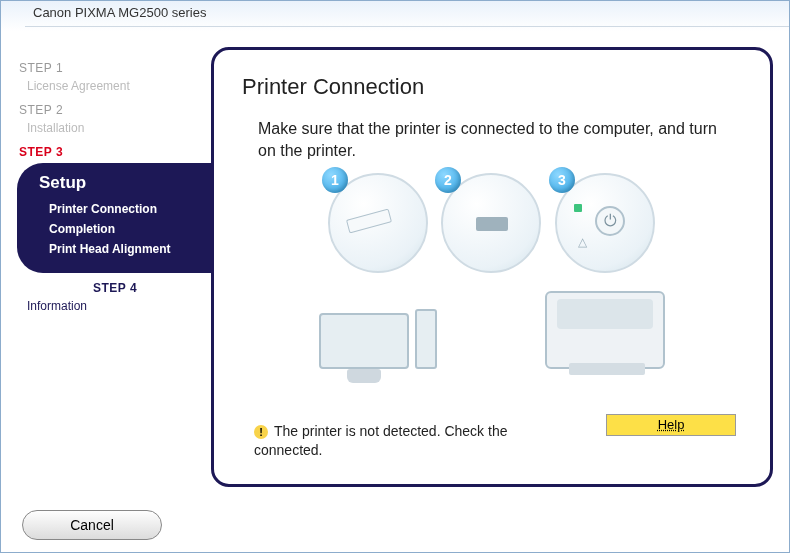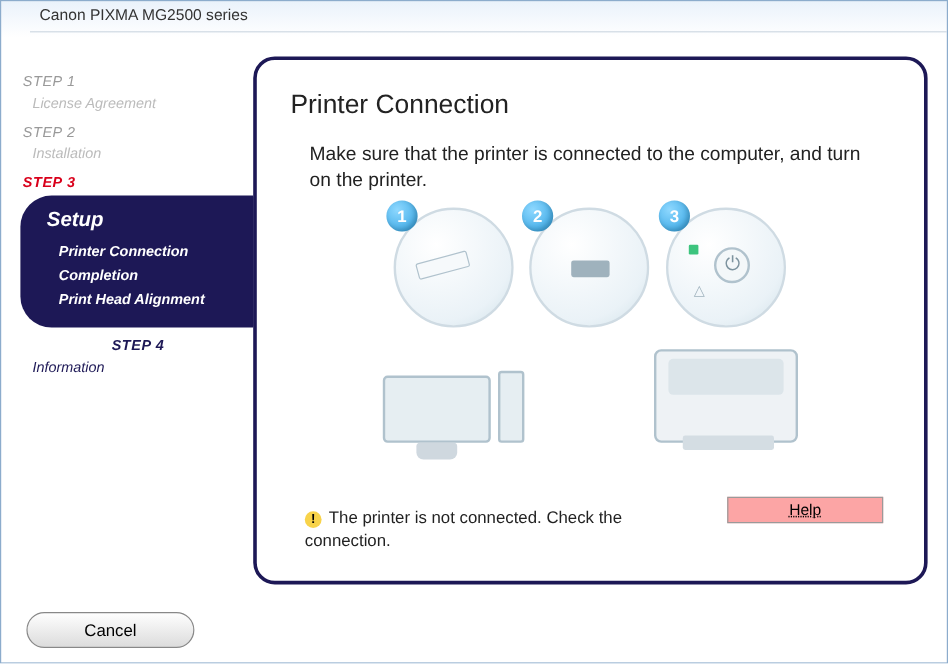--- a/index.html
+++ b/index.html
@@ -1,20 +1,20 @@
 <!DOCTYPE html>
 <html><head>
 <meta charset="utf-8">
 <style>
   * { box-sizing: border-box; margin: 0; padding: 0; font-family: Arial, sans-serif; }
   body { width: 790px; height: 553px; background: #fff; overflow: hidden; }
   .window { width: 790px; height: 553px; border: 1px solid #8caccc; background: linear-gradient(to bottom, #eaf2fb 0%, #ffffff 30px); display: flex; flex-direction: column; }
   .titlebar { height: 26px; padding: 4px 8px; color: #333; font-size: 13px; border-bottom: 1px solid #cfd9e3; margin-left: 24px; }
   .body { flex: 1; display: flex; padding: 20px 16px 10px 10px; }
-  .sidebar { width: 200px; padding-top: 6px; font-style: italic; }
+  .sidebar { width: 200px; padding-top: 6px; }
   .step-label { color: #999; font-size: 12px; letter-spacing: 0.5px; margin: 8px 0 4px 8px; }
   .step-name { color: #bbb; font-size: 12px; margin: 0 0 10px 16px; }
   .step-active .step-label, .step-label.active { color: #d9001b; font-weight: bold; }
   .setup-bubble { background: #1d1856; color: #fff; border-radius: 26px 0 0 26px; padding: 10px 16px 14px 22px; margin: 4px 0 6px 6px; position: relative; }
   .setup-bubble::after { content:''; position:absolute; right:-22px; top:0; width:22px; height:100%; background:#1d1856; clip-path: polygon(0 0, 100% 50%, 0 100%); }
   .setup-title { font-size: 17px; font-weight: bold; margin-bottom: 6px; }
   .setup-item { font-size: 12px; font-weight: bold; padding: 3px 0 3px 10px; }
   .step-future .step-label { color: #1d1856; font-weight: bold; text-align: center; }
   .step-future .step-name { color: #1d1856; }
   .main { flex: 1; position: relative; }
@@ -32,21 +32,21 @@
   .tower { width:22px; height:60px; background:#e6eef2; border:2px solid #b0c2cd; border-radius:3px; margin-left:6px; }
   .printer { width:120px; height:78px; background:#eef2f5; border:2px solid #b0c2cd; border-radius:6px; position:relative; }
   .printer::before { content:''; position:absolute; left:10px; right:10px; top:6px; height:30px; background:#dce5ea; border-radius:4px; }
   .printer::after { content:''; position:absolute; bottom:-8px; left:22px; width:76px; height:12px; background:#d4dde3; border-radius:2px; }
   .usb-plug { width:44px; height:14px; background:#f6f9fb; border:1px solid #b0c2cd; border-radius:2px; position:absolute; top:40%; left:18%; transform:rotate(-15deg); }
   .port { width:32px; height:14px; background:#9fb2bd; border-radius:2px; position:absolute; top:44%; left:34%; }
   .powerbtn { width:30px; height:30px; border-radius:50%; background:#f3f7f9; border:2px solid #b0c2cd; position:absolute; top:32%; left:40%; display:flex; align-items:center; justify-content:center; color:#7d939f; }
   .led { width:8px; height:8px; background:#3dc47e; border-radius:1px; position:absolute; top:30%; left:18%; }
   .warn-icon { display:inline-block; width:14px; height:14px; border-radius:50%; background:#f8d34a; color:#000; font-size:11px; font-weight:bold; text-align:center; line-height:14px; margin-right:6px; }
   .status { position:absolute; left:40px; bottom:24px; font-size:14px; color:#222; max-width:300px; line-height:1.35; }
-  .help-btn { position:absolute; right:34px; bottom:48px; width:130px; height:22px; background:#fca5a5; border:1px solid #9a9a9a; font-size:13px; text-decoration: underline dotted; text-align:center; line-height:20px; cursor:pointer; }
+  .help-btn { position:absolute; right:34px; bottom:48px; width:130px; height:22px; background:#fde047; border:1px solid #9a9a9a; font-size:13px; text-decoration: underline dotted; text-align:center; line-height:20px; cursor:pointer; }
   .footer { height:54px; display:flex; align-items:center; padding-left:21px; }
   .cancel-btn { width:140px; height:30px; border-radius:15px; background:linear-gradient(to bottom,#fefefe,#dcdcdc); border:1px solid #888; font-size:14px; cursor:pointer; }
 </style>
 </head>
 <body>
 
 <div class="window">
   <div class="titlebar">
     <span>Canon PIXMA MG2500 series</span>
   </div>
@@ -109,21 +109,21 @@
             </div>
             <div class="device">
               <div class="printer"></div>
             </div>
           </div>
         </div>
 
         <button class="help-btn">Help</button>
 
         <div class="status">
-          <span class="warn-icon">!</span><span>The printer is not connected. Check the connection.</span>
+          <span class="warn-icon">!</span><span>The printer is not detected. Check the connected.</span>
         </div>
       </div>
     </div>
   </div>
 
   <div class="footer">
     <button class="cancel-btn">Cancel</button>
   </div>
 </div>
 

